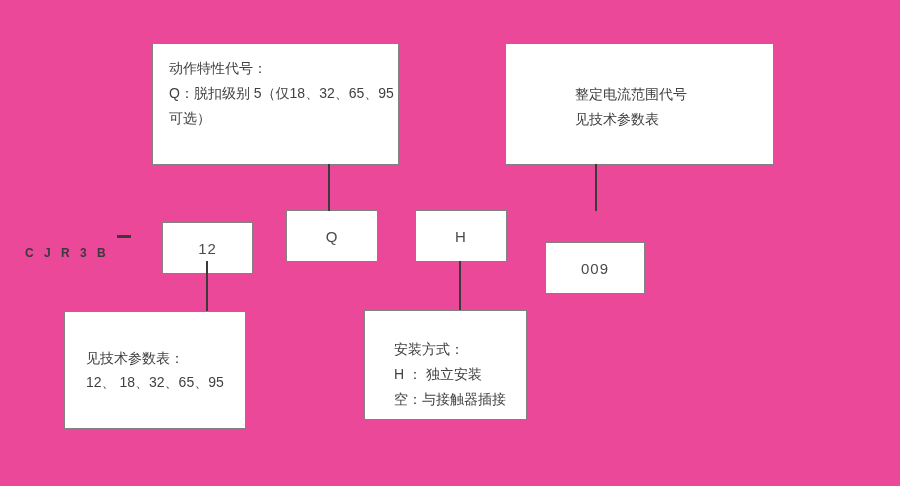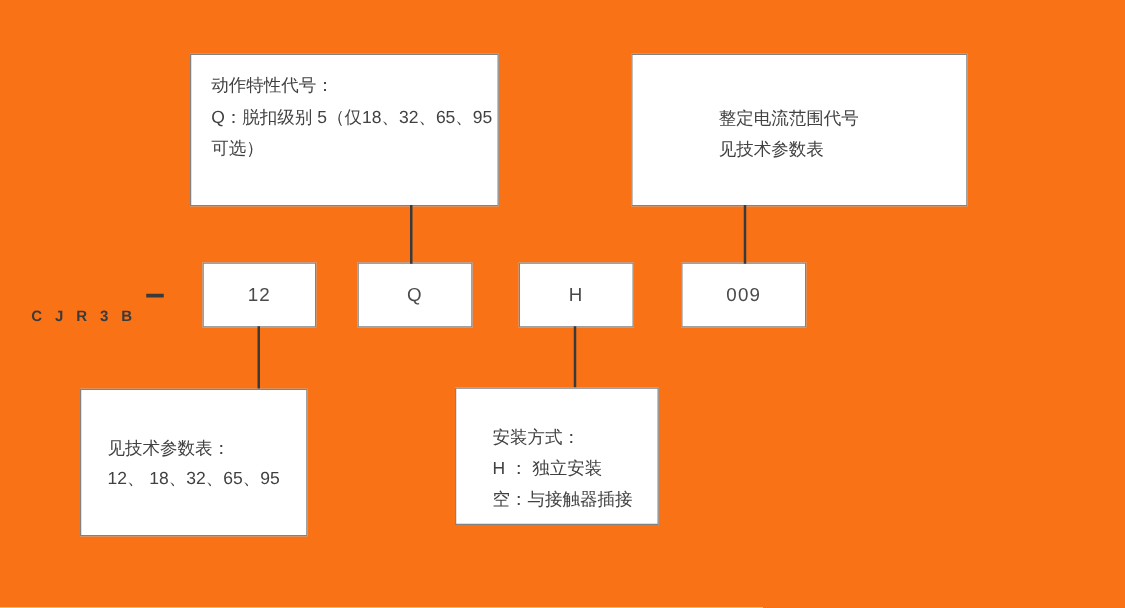--- a/index.html
+++ b/index.html
@@ -5,21 +5,21 @@
   html, body {
     margin: 0;
     padding: 0;
     background: #ffffff;
     font-family: "Liberation Sans", "DejaVu Sans", sans-serif;
   }
   .canvas {
     position: relative;
     width: 900px;
     height: 486px;
-    background: #f97316;
+    background: #ec4899;
     overflow: hidden;
     color: #3f3f3f;
   }
   
   .callout {
     position: absolute;
     border: 1px solid #828282;
     background: #ffffff;
     box-sizing: border-box;
     font-size: 14px;
@@ -43,24 +43,24 @@
     border: 1px solid #828282;
     background: #ffffff;
     box-sizing: border-box;
     display: flex;
     align-items: center;
     justify-content: center;
     font-size: 15px;
     color: #4a4a4a;
     letter-spacing: 1px;
   }
-  #code-current  { left: 162px; width: 91px; }
+  #code-current  { left: 162px; width: 91px; margin-top: 12px; }
   #code-trip     { left: 286px; width: 92px; }
   #code-mount    { left: 415px; width: 92px; }
-  #code-setting  { left: 545px; width: 100px; }
+  #code-setting  { left: 545px; width: 100px; margin-top: 32px; }
 
   
   .model-prefix {
     position: absolute;
     left: 25px;
     top: 246px;
     font-size: 12px;
     letter-spacing: 3.5px;
     color: #3a3a3a;
     white-space: nowrap;

